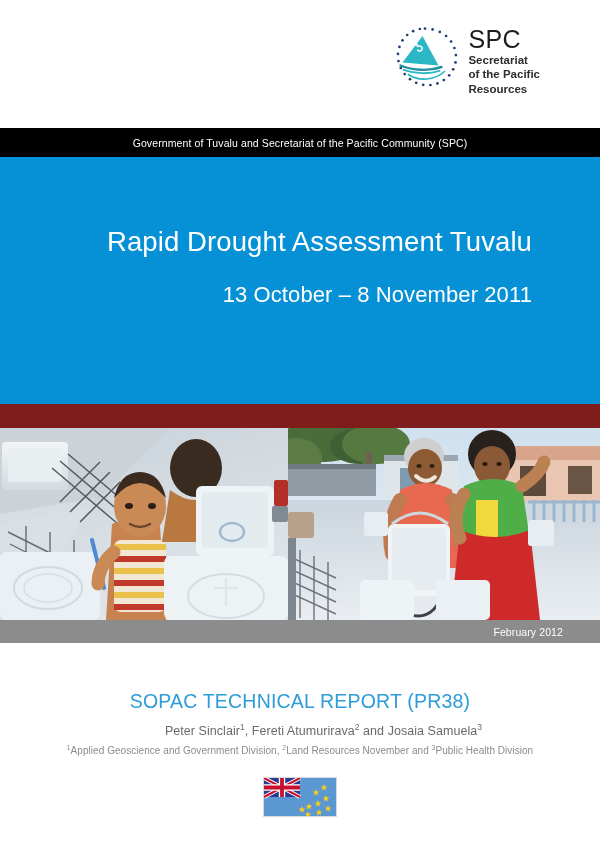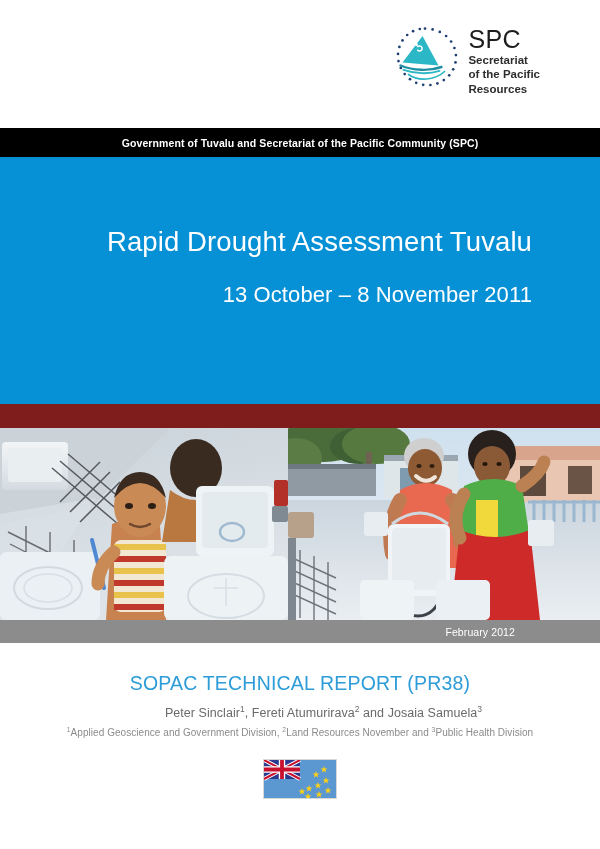--- a/index.html
+++ b/index.html
@@ -70,21 +70,21 @@
     left: 0; top: 128px;
     width: 600px; height: 29px;
     background: #000000;
     display: flex;
     align-items: center;
     justify-content: center;
   }
   .gov-bar-text {
     color: #ffffff;
     font-size: 10.5px;
-    font-weight: 700;
+    font-weight: 400;
     letter-spacing: 0.1px;
     white-space: nowrap;
   }
 
   
   .blue-panel {
     position: absolute;
     left: 0; top: 157px;
     width: 600px; height: 247px;
     background: #0690d6;
@@ -137,34 +137,34 @@
     width: 600px; height: 23px;
     background: #8c8c8c;
     display: flex;
     align-items: center;
     justify-content: flex-end;
   }
   .date-bar-text {
     color: #ffffff;
     font-size: 10.5px;
     font-weight: 400;
-    padding-right: 85px;
+    padding-right: 37px;
     letter-spacing: 0.1px;
   }
 
   
   .lower {
     position: absolute;
     left: 0; top: 643px;
     width: 600px; height: 206px;
     background: #ffffff;
     text-align: center;
   }
   .report-title {
-    margin-top: 29px;
+    margin-top: 47px;
     color: #2d9cd8;
     font-size: 19.5px;
     font-weight: 400;
     letter-spacing: 0.2px;
   }
   .authors {
     margin-top: 11px;
     color: #6a6a6a;
     font-size: 12.5px;
     font-weight: 400;

